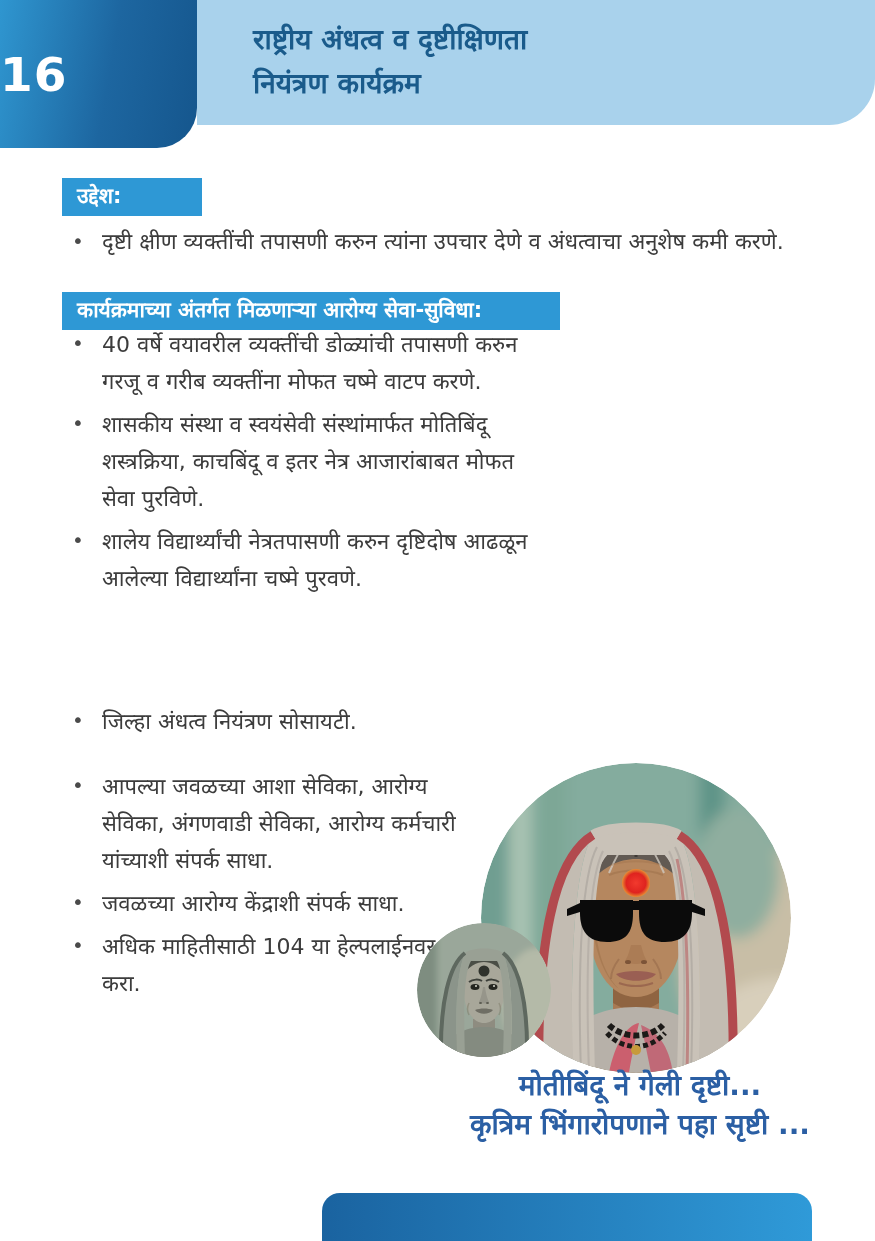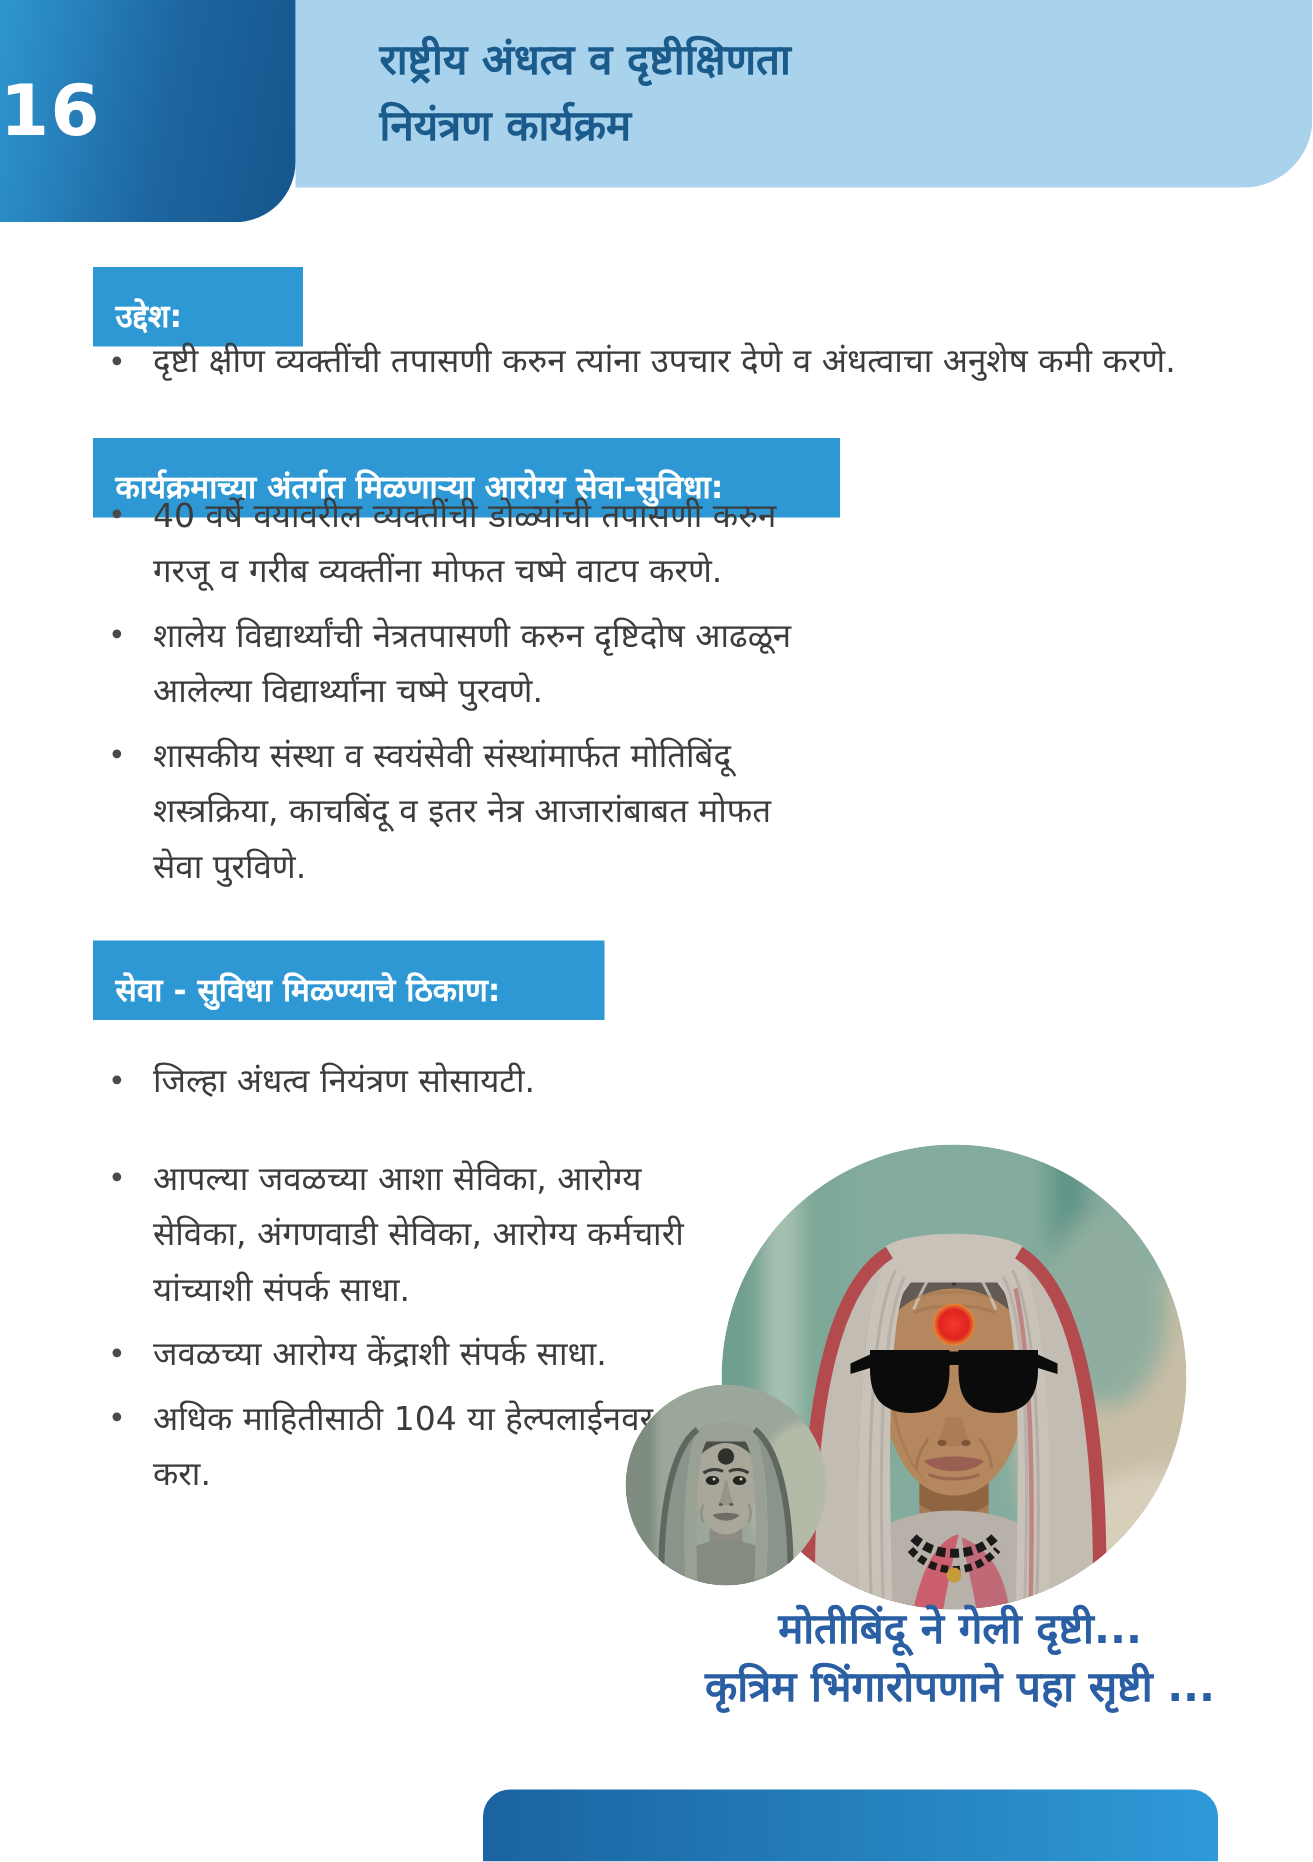--- a/index.html
+++ b/index.html
@@ -22,21 +22,21 @@
   .page-number { color:#ffffff; font-size:47px; font-weight:bold; letter-spacing:1px; }
   .header-title {
     position:absolute; left:253px; top:18px; width:600px;
     color:#1a5b8b; font-size:28px; font-weight:bold; line-height:44px;
   }
 
   
   .section-bar {
     position:absolute; left:62px; box-sizing:border-box;
     background:#2e98d5; color:#ffffff; font-weight:bold; font-size:21px;
-    padding:18px 15px 7px 15px; white-space:nowrap;
+    padding:3px 15px 7px 15px; white-space:nowrap;
   }
   .bar-1 { top:178px; min-width:140px; }
   .bar-2 { top:292px; min-width:498px; }
   .bar-3 { top:627px; min-width:341px; }
   .bar-4 { top:728px; min-width:398px; }
 
   
   .bullets {
     position:absolute; left:70px; margin:0; padding:0; list-style:none;
     color:#3c3c3c; font-size:22px; line-height:37px;
@@ -90,25 +90,24 @@
   </div>
 
   <div class="section-bar bar-1">उद्देश:</div>
   <ul class="bullets list-1">
     <li>दृष्टी क्षीण व्यक्तींची तपासणी करुन त्यांना उपचार देणे व अंधत्वाचा अनुशेष कमी करणे.</li>
   </ul>
 
   <div class="section-bar bar-2">कार्यक्रमाच्या अंतर्गत मिळणाऱ्या आरोग्य सेवा-सुविधा:</div>
   <ul class="bullets list-2">
     <li>40 वर्षे वयावरील व्यक्तींची डोळ्यांची तपासणी करुन गरजू व गरीब व्यक्तींना मोफत चष्मे वाटप करणे.</li>
+    <li>शासकीय संस्था व स्वयंसेवी संस्थांमार्फत मोतिबिंदू शस्त्रक्रिया, काचबिंदू व इतर नेत्र आजारांबाबत मोफत सेवा पुरविणे.</li>
     <li>शालेय विद्यार्थ्यांची नेत्रतपासणी करुन दृष्टिदोष आढळून आलेल्या विद्यार्थ्यांना चष्मे पुरवणे.</li>
-    <li>शासकीय संस्था व स्वयंसेवी संस्थांमार्फत मोतिबिंदू शस्त्रक्रिया, काचबिंदू व इतर नेत्र आजारांबाबत मोफत सेवा पुरविणे.</li>
-  </ul>
-
-  <div class="section-bar bar-3">सेवा - सुविधा मिळण्याचे ठिकाण:</div>
+  </ul>
+
   <ul class="bullets list-3">
     <li>जिल्हा अंधत्व नियंत्रण सोसायटी.</li>
   </ul>
 
   <ul class="bullets list-4">
     <li>आपल्या जवळच्या आशा सेविका, आरोग्य सेविका, अंगणवाडी सेविका, आरोग्य कर्मचारी यांच्याशी संपर्क साधा.</li>
     <li>जवळच्या आरोग्य केंद्राशी संपर्क साधा.</li>
     <li>अधिक माहितीसाठी 104 या हेल्पलाईनवर कॉल करा.</li>
   </ul>
 

